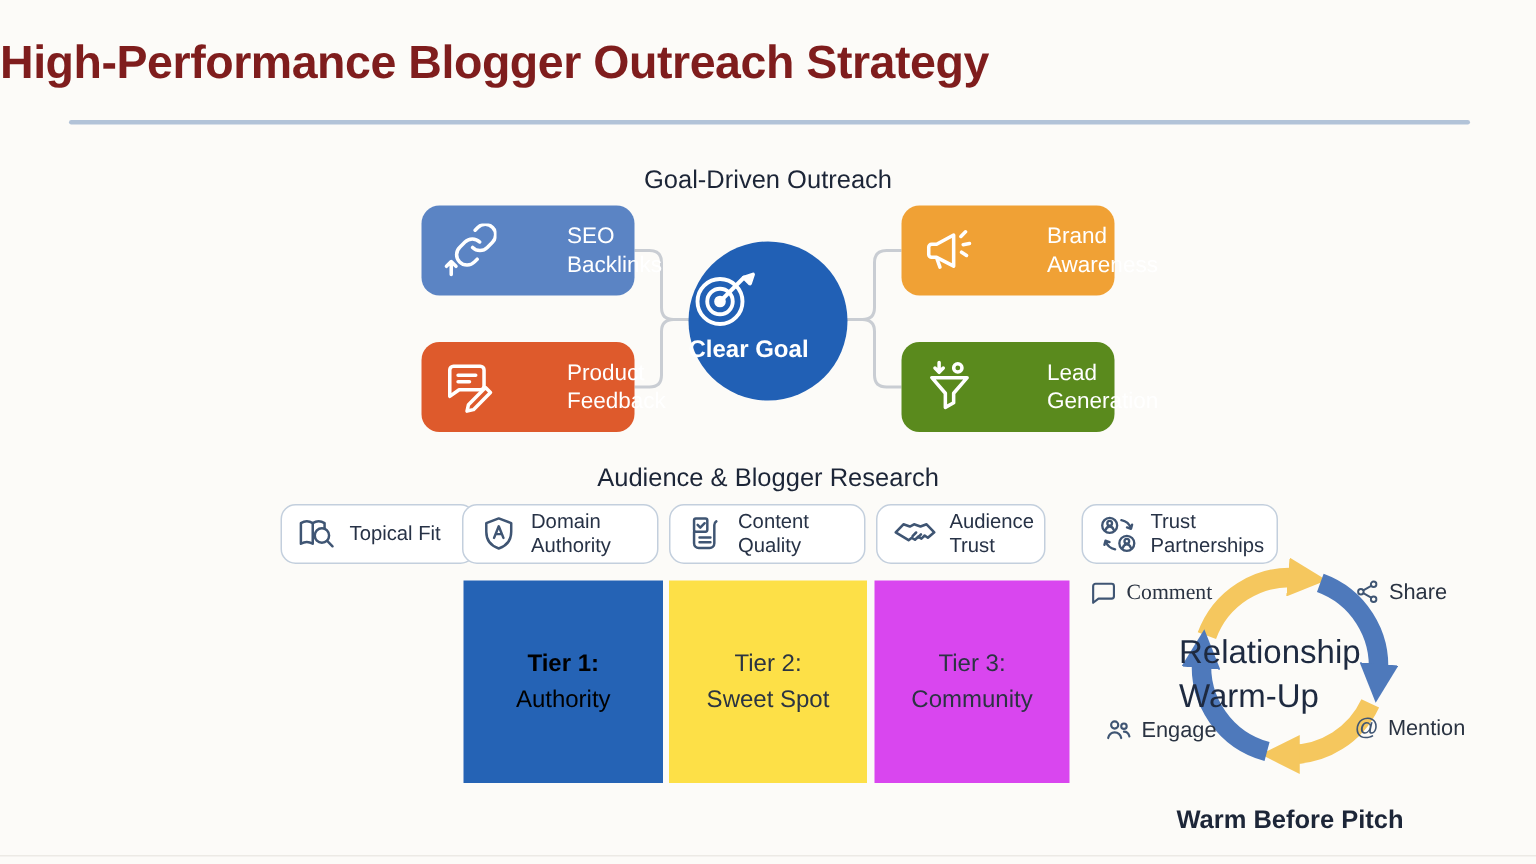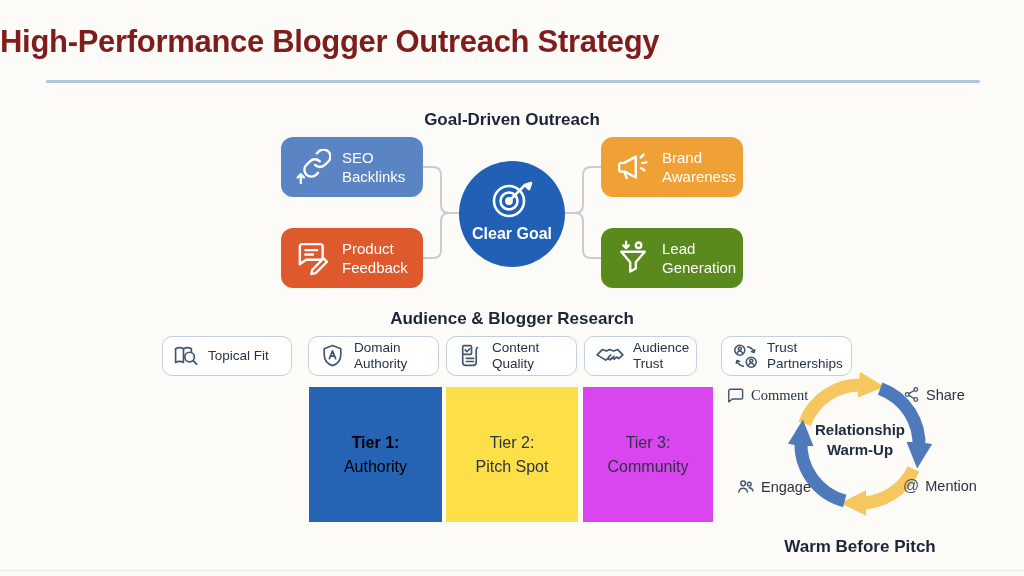--- a/index.html
+++ b/index.html
@@ -7,63 +7,63 @@
     position:relative;width:1024px;height:576px;overflow:hidden;
     background:#fcfbf8;font-family:"Liberation Sans",sans-serif;
   }
   .abs{position:absolute;}
   
   .main-title{top:24px;left:0;width:100%;
     font-size:31px;font-weight:700;color:#7f1d1d;letter-spacing:-.3px;}
   .title-divider{top:80px;left:46px;width:934px;height:3px;background:#b2c3d8;border-radius:2px;}
   .bottom-line{top:570px;left:0;width:1024px;height:1px;background:#eceae5;}
   
-  .section-heading{width:100%;left:0;text-align:center;font-size:17px;font-weight:700;color:#1c2537;}
+  .section-heading{width:100%;left:0;text-align:center;font-size:17px;font-weight:400;color:#1c2537;}
   .goal-heading{top:110px;}
   .research-heading{top:309px;}
   
   .connectors{top:0;left:0;z-index:1;}
   
   .goal-box{width:142px;height:60px;border-radius:12px;z-index:2;
     display:flex;align-items:center;gap:11px;padding-left:14px;box-sizing:border-box;
     color:#fff;font-size:15px;line-height:1.28;}
   .goal-box .glyph{flex:0 0 auto;display:flex;}
   .box-seo{left:281px;top:137px;background:#5b84c4;}
   .box-product{left:281px;top:228px;background:#de5a2c;}
   .box-brand{left:601px;top:137px;background:#f0a135;}
   .box-lead{left:601px;top:228px;background:#5a8a1d;}
-  .goal-box .l1,.goal-box .l2{display:block;}
+  .goal-box .l1,.goal-box .l2{display:block;margin-left:36px;}
   
   .clear-goal{left:459px;top:161px;width:106px;height:106px;border-radius:50%;
-    background:#2160b5;z-index:3;display:flex;flex-direction:column;align-items:center;
+    background:#2160b5;z-index:3;display:flex;flex-direction:column;align-items:flex-start;
     padding-top:13px;box-sizing:border-box;}
   .clear-goal .label{color:#fff;font-weight:700;font-size:16px;margin-top:3px;}
   
   .criteria-box{top:336px;height:40px;background:#fff;border:1.5px solid #c3cfdd;border-radius:10px;
     display:flex;align-items:center;gap:8px;padding-left:10px;box-sizing:border-box;z-index:2;
     color:#273246;font-size:13.5px;line-height:1.18;}
   .criteria-box .glyph{flex:0 0 auto;display:flex;color:#3f5573;}
-  .crit-1{left:162px;width:130px;}
+  .crit-1{left:187px;width:130px;}
   .crit-2{left:308px;width:131px;}
   .crit-3{left:446px;width:131px;}
   .crit-4{left:584px;width:113px;}
   .crit-5{left:721px;width:131px;}
   .criteria-box .l1,.criteria-box .l2{display:block;}
   
   .tier{top:387px;height:135px;display:flex;flex-direction:column;align-items:center;
     justify-content:center;text-align:center;font-size:16px;line-height:1.45;}
   .tier-1{left:309px;width:133px;background:#2563b5;color:#000000;}
   .tier-1 .l1{font-weight:700;}
   .tier-2{left:446px;width:132px;background:#fde047;color:#2b3442;}
   .tier-3{left:583px;width:130px;background:#d946ef;color:#2b3442;}
   .tier .l1,.tier .l2{display:block;}
   
   .cycle-svg{left:786px;top:370px;}
-  .cycle-center{left:786px;top:420px;width:148px;text-align:center;
-    font-size:15px;font-weight:700;color:#1e2a40;line-height:1.32;z-index:2;}
+  .cycle-center{left:786px;top:420px;width:148px;
+    font-size:22px;font-weight:400;color:#1e2a40;line-height:1.32;z-index:2;}
   .cycle-center span{display:block;}
   .warm-label{display:flex;align-items:center;gap:6px;color:#2a3342;font-size:14.5px;z-index:2;}
   .warm-label .glyph{display:flex;color:#3f5573;}
   .lbl-comment{left:726px;top:386px;font-family:Liberation Serif, serif;}
   .lbl-share{left:903px;top:386px;}
   .lbl-engage{left:736px;top:477px;}
   .lbl-mention{left:903px;top:478px;}
   .at-glyph{font-size:16px;color:#3f5573;font-weight:400;line-height:1;}
   .warm-footer{left:770px;top:521px;width:180px;text-align:center;
     font-size:17px;font-weight:700;color:#1d2638;margin-top:16px;}
@@ -232,21 +232,21 @@
       <span class="l2">Partnerships</span>
     </span>
   </div>
 
   <div class="abs tier tier-1">
     <span class="l1">Tier 1:</span>
     <span class="l2">Authority</span>
   </div>
   <div class="abs tier tier-2">
     <span class="l1">Tier 2:</span>
-    <span class="l2">Pitch Spot</span>
+    <span class="l2">Sweet Spot</span>
   </div>
   <div class="abs tier tier-3">
     <span class="l1">Tier 3:</span>
     <span class="l2">Community</span>
   </div>
 
   <svg class="abs cycle-svg" width="148" height="148" viewBox="0 0 148 148" fill="none">
     <defs>
       <marker id="ay" viewBox="0 0 10 10" refX="2.5" refY="5" markerWidth="2" markerHeight="2" orient="auto">
         <path d="M0 0 L10 5 L0 10 z" fill="#f5c75e"></path>

